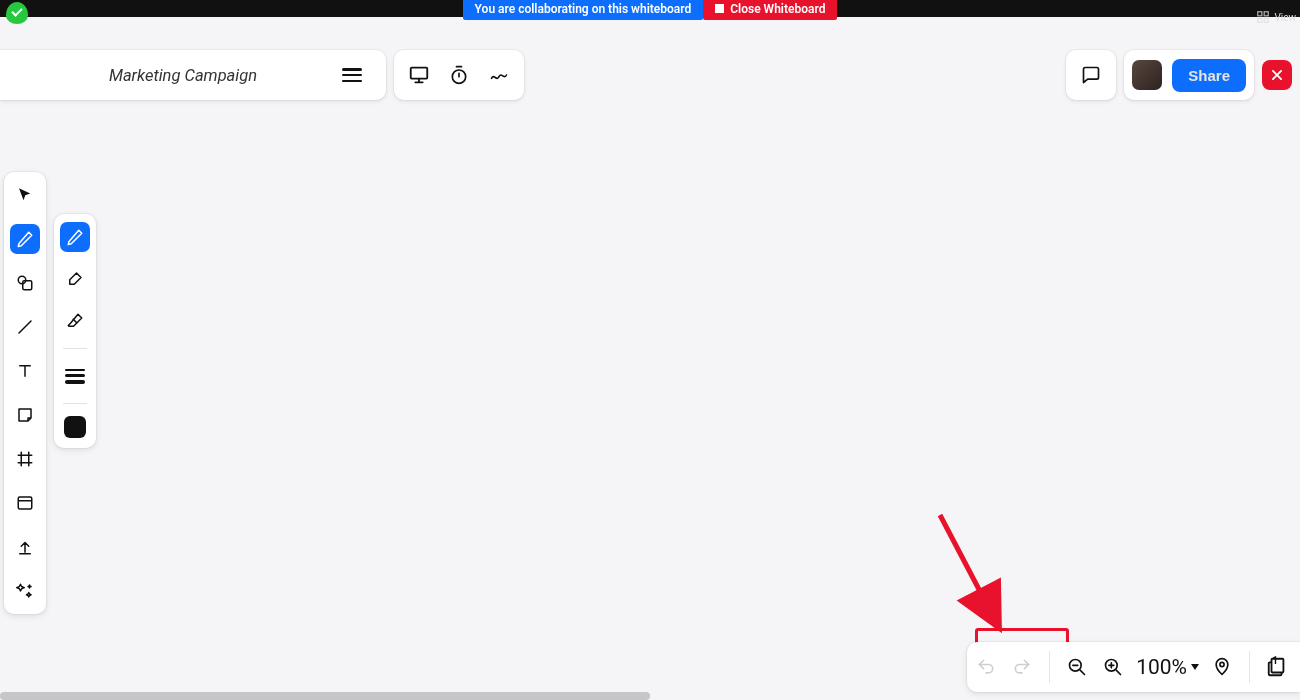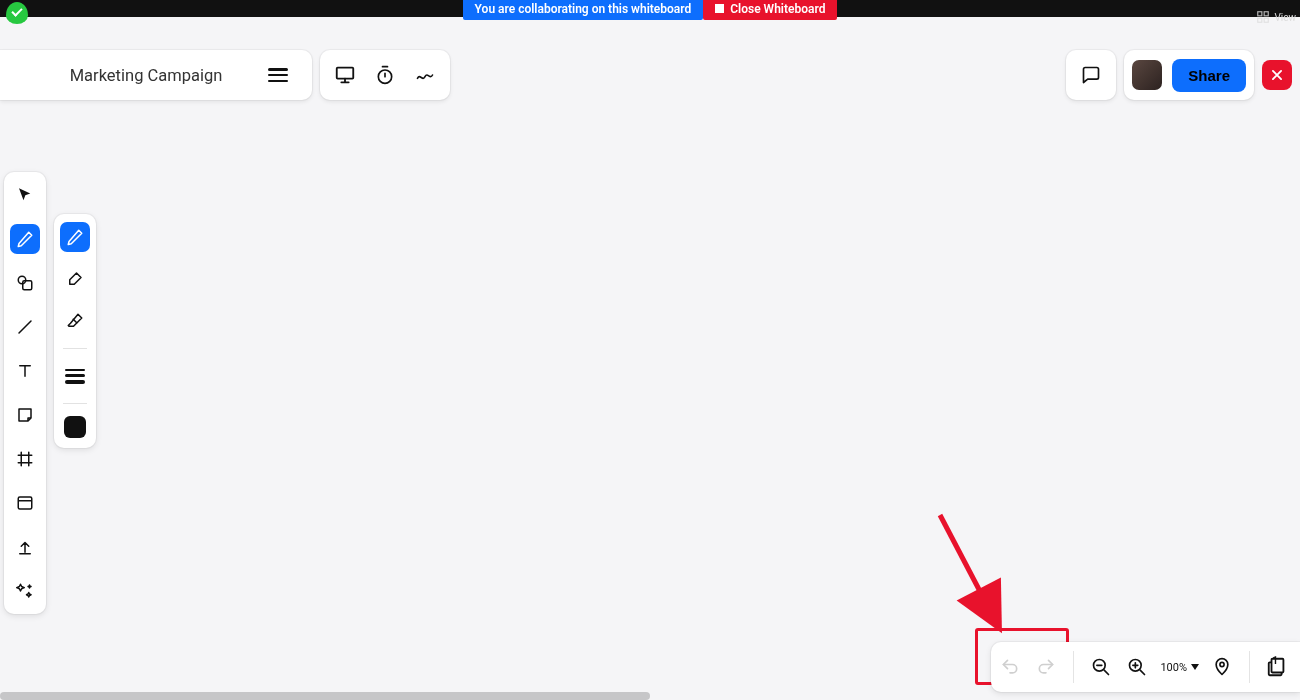--- a/index.html
+++ b/index.html
@@ -13,31 +13,31 @@
   .close-pill { background:#e8122c; color:#fff; padding:4px 12px; border-radius:2px; font-weight:600; font-size:12px; margin-left:0; display:flex; align-items:center; gap:6px; }
   .close-pill .stop { width:9px; height:9px; background:#fff; }
   .pill-row { display:flex; gap:0; }
   .topbar-right { position:absolute; right:0; top:0; height:34px; display:flex; align-items:center; gap:4px; color:#ddd; font-size:10px; padding-right:4px;}
   .topbar-right svg{opacity:.8;}
   .topbar-right span{color:#ddd;}
 
   
   .header-row { position:absolute; top:50px; left:0; right:0; display:flex; align-items:center; }
   .card { background:#fff; border-radius:10px; box-shadow:0 2px 4px rgba(0,0,0,.08), 0 0 0 1px rgba(0,0,0,.04); display:flex; align-items:center; }
-  .title-card { height:50px; width:312px; justify-content:space-between; padding:0 24px; border-top-left-radius:0; border-bottom-left-radius:0;}
+  .title-card { height:50px; width:386px; justify-content:space-between; padding:0 24px; border-top-left-radius:0; border-bottom-left-radius:0;font-style:italic;}
   .title-text { font-size:16.5px; color:#333; flex:1; text-align:center;}
   .hamburger { width:20px; height:14px; display:flex; flex-direction:column; justify-content:space-between;}
   .hamburger span{display:block;height:2.5px;background:#111;border-radius:2px;}
   .present-card { height:50px; margin-left:8px; padding:0 14px; gap:18px; }
   .icon-btn { width:22px; height:22px; display:flex; align-items:center; justify-content:center; color:#111; }
   .right-cluster { margin-left:auto; display:flex; align-items:center; gap:8px; padding-right:8px;}
   .comment-card { height:50px; width:50px; justify-content:center;}
   .avatar { width:30px; height:30px; border-radius:7px; background:linear-gradient(135deg,#5a4740,#2c2220); display:inline-block;}
   .share-card { height:50px; padding:0 8px; gap:10px;}
-  .share-btn { background:#0d6efd; color:#000000; border:none; border-radius:8px; padding:8px 16px; font-size:15px; font-weight:600;}
+  .share-btn { background:#0d6efd; color:#e5e5e5; border:none; border-radius:8px; padding:8px 16px; font-size:15px; font-weight:600;}
   .close-x { width:30px; height:30px; background:#e8122c; border-radius:8px; color:#fff; display:flex; align-items:center; justify-content:center; font-size:17px; font-weight:700;}
 
   
   .left-toolbar { position:absolute; left:4px; top:172px; width:42px; background:#fff; border-radius:10px; box-shadow:0 2px 6px rgba(0,0,0,.10),0 0 0 1px rgba(0,0,0,.04); padding:8px 0; display:flex; flex-direction:column; align-items:center; gap:14px;}
   .tool { width:30px; height:30px; display:flex; align-items:center; justify-content:center; border-radius:7px; color:#111; }
   .tool.active-blue { background:#0d6efd; color:#fff; }
 
   
   .sub-toolbar { position:absolute; left:54px; top:214px; width:42px; background:#fff; border-radius:10px; box-shadow:0 2px 6px rgba(0,0,0,.10),0 0 0 1px rgba(0,0,0,.04); padding:8px 0 10px; display:flex; flex-direction:column; align-items:center; gap:12px;}
   .sub-divider{width:24px;height:1px;background:#e2e2e2;}
@@ -50,21 +50,21 @@
 
   
   .annot-box { position:absolute; left:975px; top:628px; width:94px; height:57px; border:3px solid #e8122c; border-radius:3px; }
   .annot-arrow { position:absolute; }
 
   
   .bottom-right { position:absolute; right:0; bottom:8px; height:50px; background:#fff; border-top-left-radius:10px; border-bottom-left-radius:10px; box-shadow:0 2px 6px rgba(0,0,0,.10),0 0 0 1px rgba(0,0,0,.04); display:flex; align-items:center; padding:0 10px 0 6px; gap:10px; }
   .br-sep { width:1px; height:32px; background:#e4e4e4; margin:0 4px;}
   .br-btn { width:26px; height:26px; display:flex; align-items:center; justify-content:center; color:#111; }
   .br-btn.disabled { color:#cfcfcf; }
-  .zoom-label { font-size:11px; color:#111; display:flex; align-items:center; gap:2px;}
+  .zoom-label { font-size:21px; color:#111; display:flex; align-items:center; gap:2px;}
   .caret-down{width:0;height:0;border-left:4px solid transparent;border-right:4px solid transparent;border-top:6px solid #111;display:inline-block;margin-left:2px;}
 
   
   .hscroll { position:absolute; left:0; bottom:0; right:0; height:8px; background:transparent; }
   .hscroll .thumb { position:absolute; left:0; top:0; height:8px; width:650px; background:#c6c6c8; border-radius:4px;}
 
   svg { display:block; }
 </style>
 </head>
 <body>

